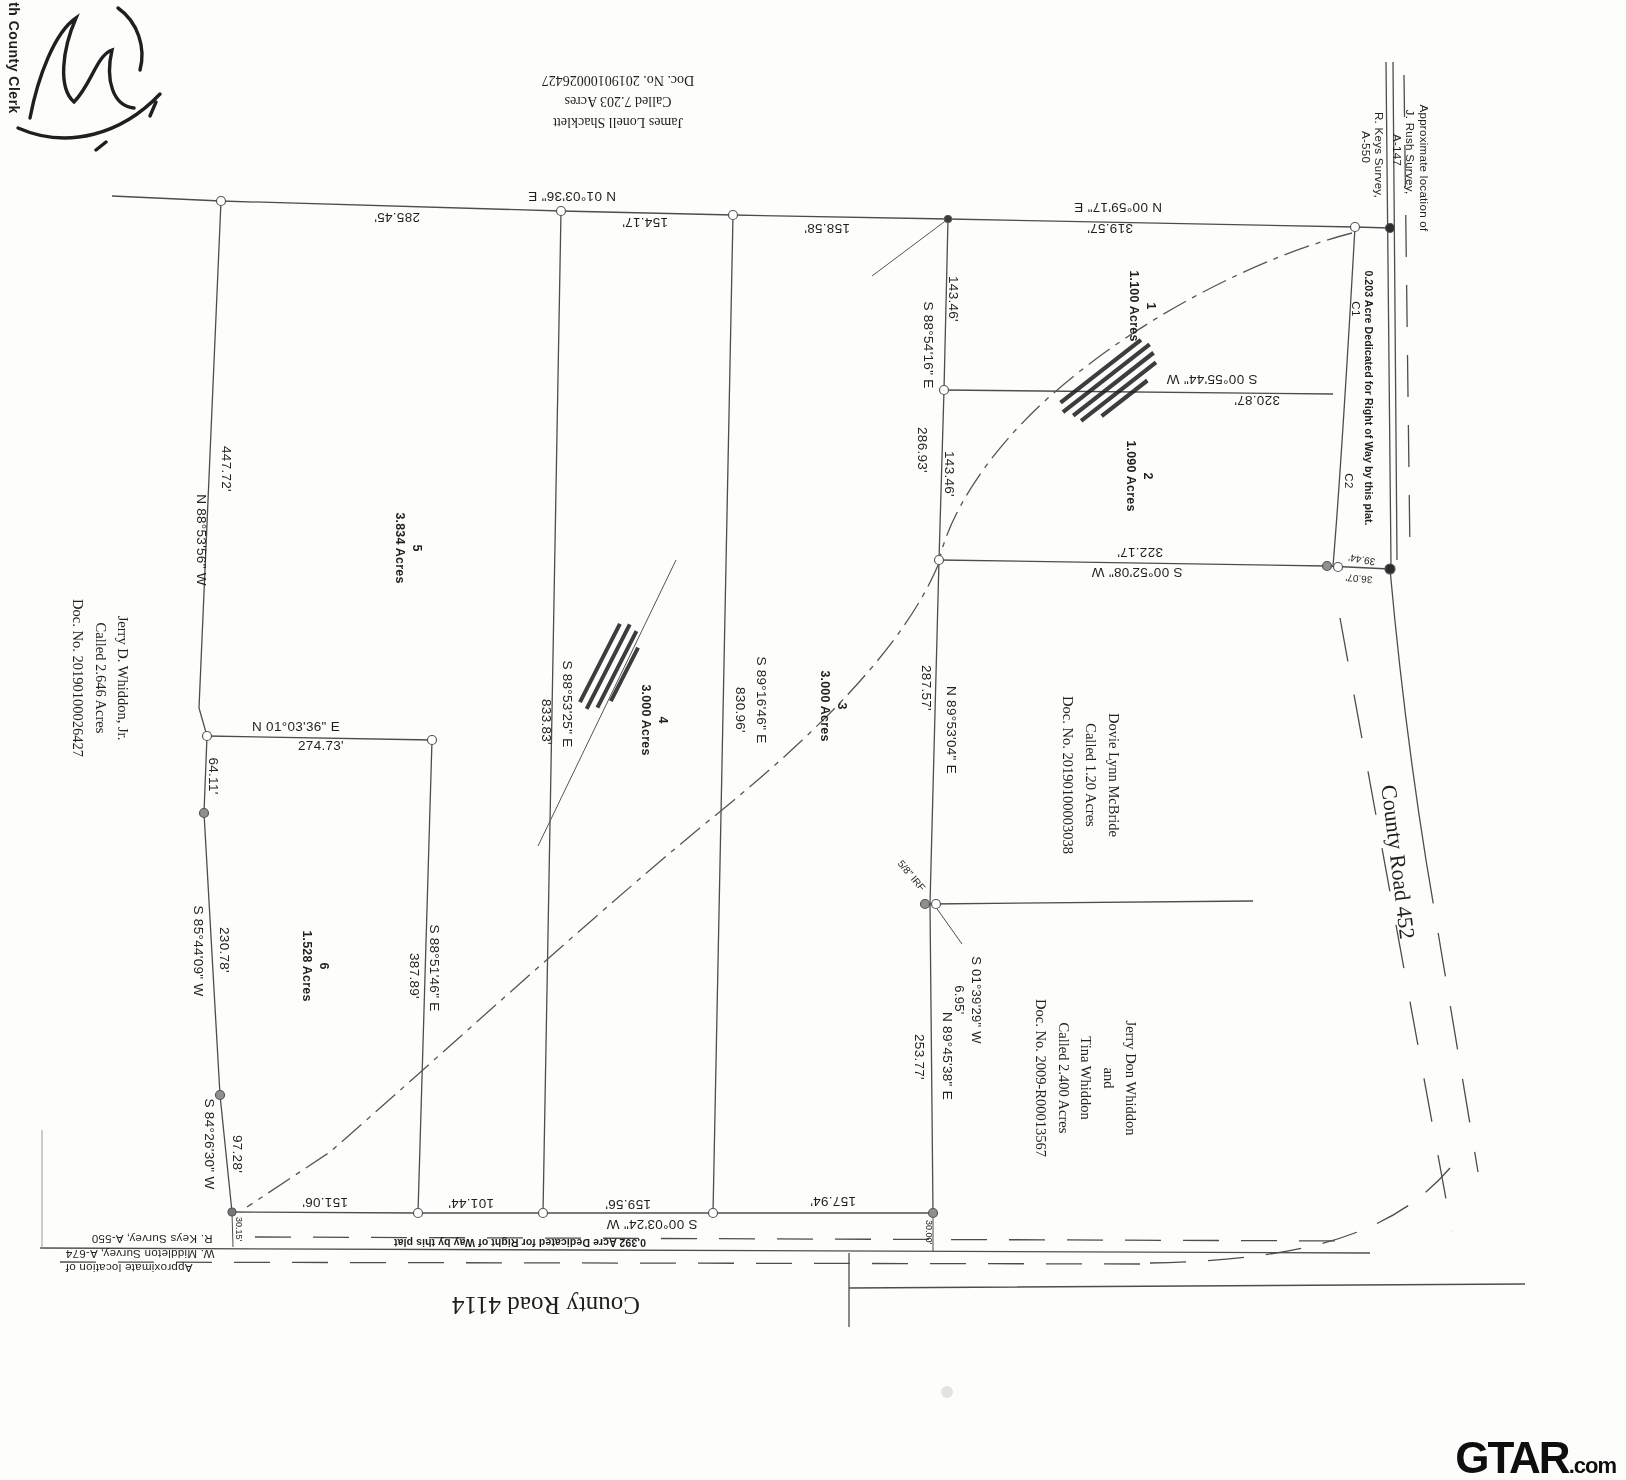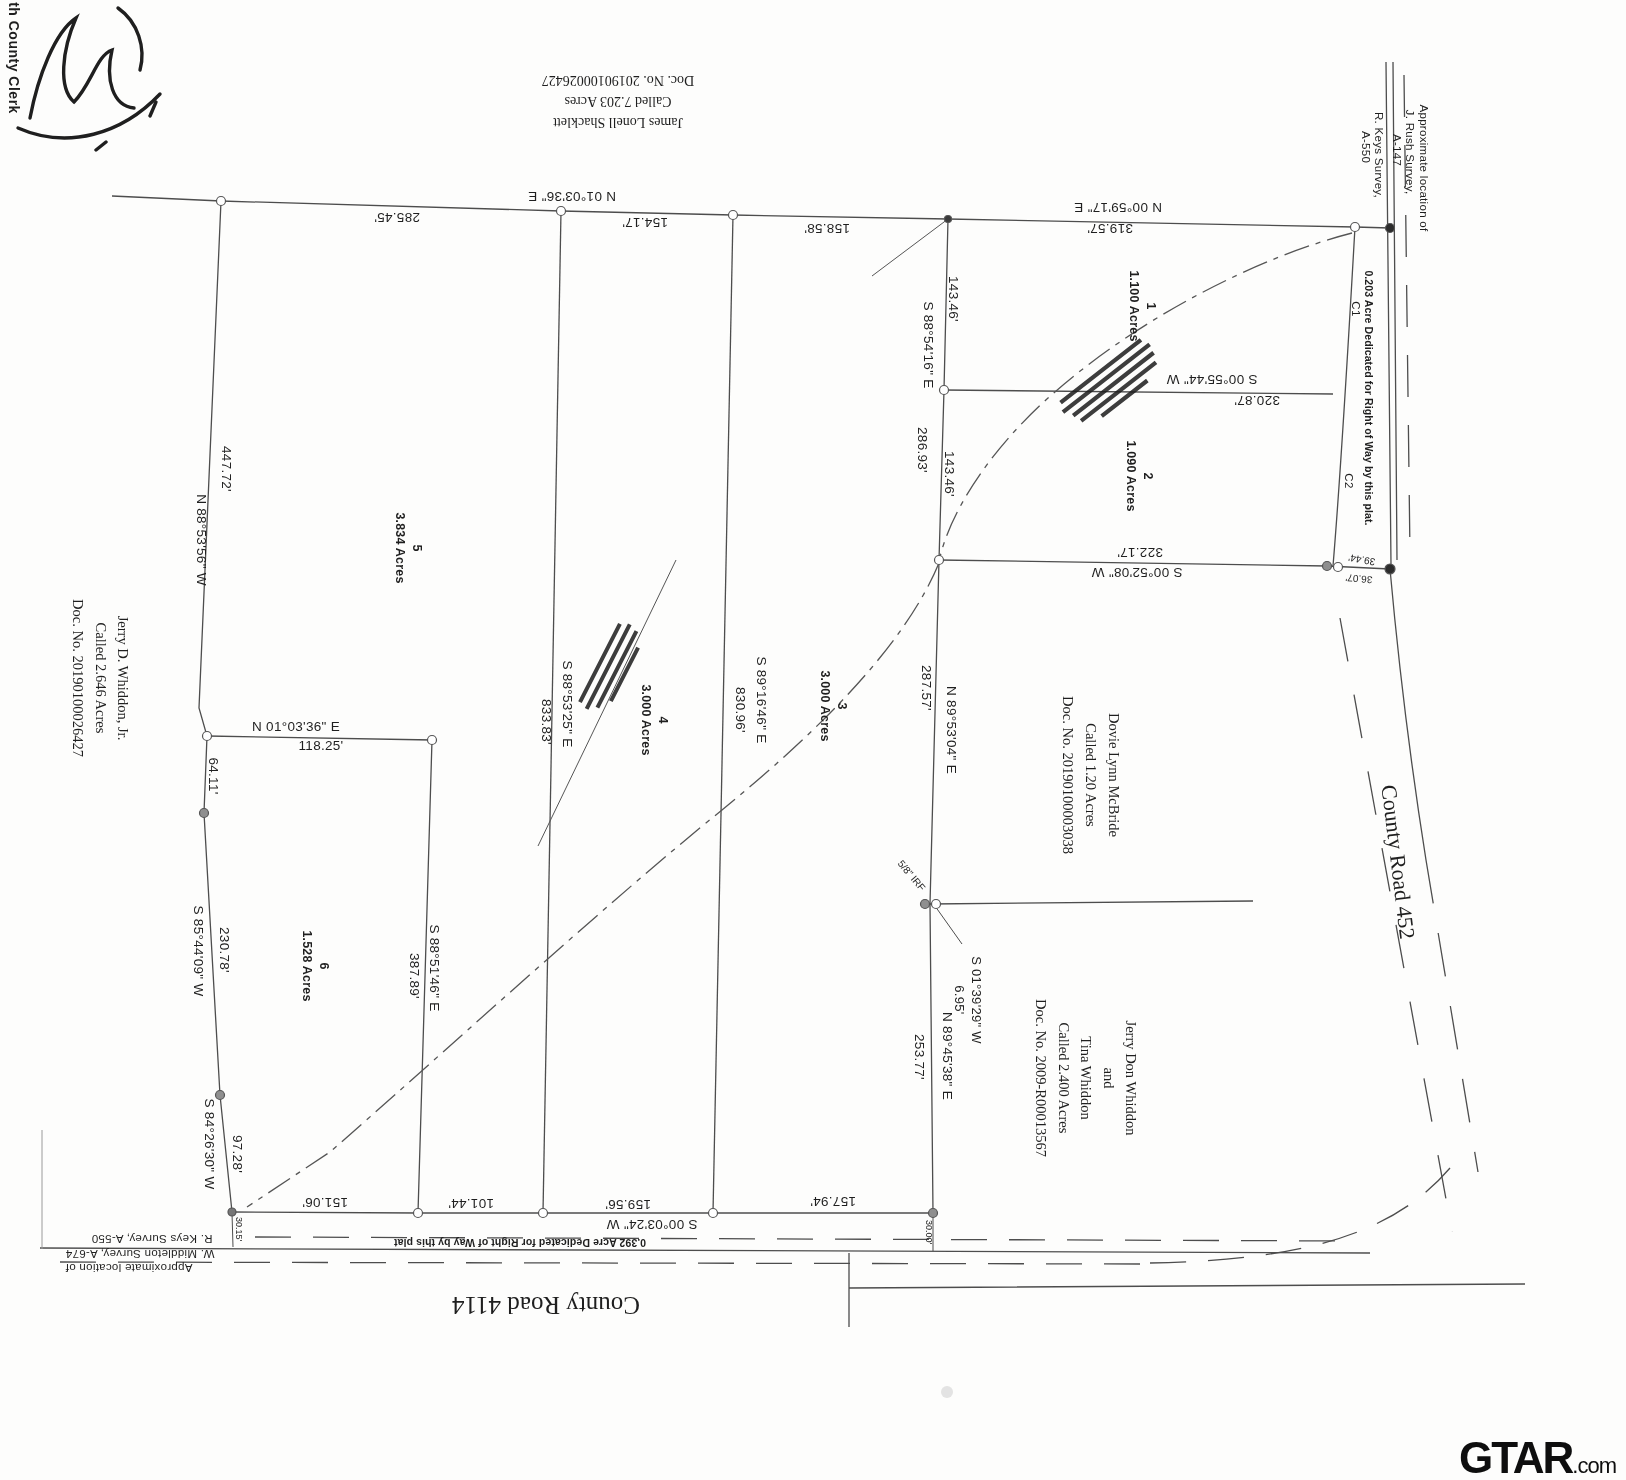--- a/index.html
+++ b/index.html
@@ -12,21 +12,21 @@
   .blk{white-space:nowrap;text-align:center;}
   .lot{font-weight:700;font-size:12.5px;text-align:center;line-height:1.35;letter-spacing:.2px;}
   .sm{font-size:11.5px;}
   .tiny{font-size:9px;letter-spacing:0;}
   .dd{font-weight:600;font-size:10.5px;letter-spacing:.1px;}
   .big-road{font-size:25px;}
   .road452{font-size:22px;}
   .clerk{font-weight:700;font-size:14px;letter-spacing:.5px;}
   .wm{position:absolute;right:10px;bottom:0px;font-weight:900;font-size:44px;letter-spacing:-2px;
       color:#0e0e0e;font-family:"Liberation Sans",sans-serif;line-height:1;}
-  .wm .tld{font-size:22px;letter-spacing:-1px;font-weight:400;}
+  .wm .tld{font-size:22px;letter-spacing:-1px;font-weight:700;}
 </style>
 </head>
 <body>
 
 <div id="page">
 
   <svg width="1626" height="1480" viewBox="0 0 1626 1480">
     <g stroke="#4d4d4d" stroke-width="1.3" fill="none">
 
       <path d="M112,196 L221,201 L561,211 L733,215 L948,219 L1355,227"></path>
@@ -172,21 +172,21 @@
 
   <div class="lbl" style="left:226px;top:469px;--a:90deg">447.72'</div>
   <div class="lbl" style="left:201px;top:540px;--a:90deg">N 88°53'56" W</div>
   <div class="lbl" style="left:213px;top:776px;--a:90deg">64.11'</div>
   <div class="lbl" style="left:198px;top:951px;--a:90deg">S 85°44'09" W</div>
   <div class="lbl" style="left:224px;top:950px;--a:90deg">230.78'</div>
   <div class="lbl" style="left:209px;top:1144px;--a:90deg">S 84°26'30" W</div>
   <div class="lbl" style="left:237px;top:1154px;--a:90deg">97.28'</div>
 
   <div class="lbl" style="left:296px;top:727px">N 01°03'36" E</div>
-  <div class="lbl" style="left:321px;top:746px">118.25'</div>
+  <div class="lbl" style="left:321px;top:746px">274.73'</div>
 
   <div class="lbl" style="left:434px;top:968px;--a:90deg">S 88°51'46" E</div>
   <div class="lbl" style="left:414px;top:976px;--a:90deg">387.89'</div>
   <div class="lbl" style="left:567px;top:704px;--a:90deg">S 88°53'25" E</div>
   <div class="lbl" style="left:546px;top:722px;--a:90deg">833.83'</div>
   <div class="lbl" style="left:761px;top:700px;--a:90deg">S 89°16'46" E</div>
   <div class="lbl" style="left:740px;top:710px;--a:90deg">830.96'</div>
 
   <div class="lbl" style="left:953px;top:299px;--a:90deg">143.46'</div>
   <div class="lbl" style="left:928px;top:345px;--a:90deg">S 88°54'16" E</div>

